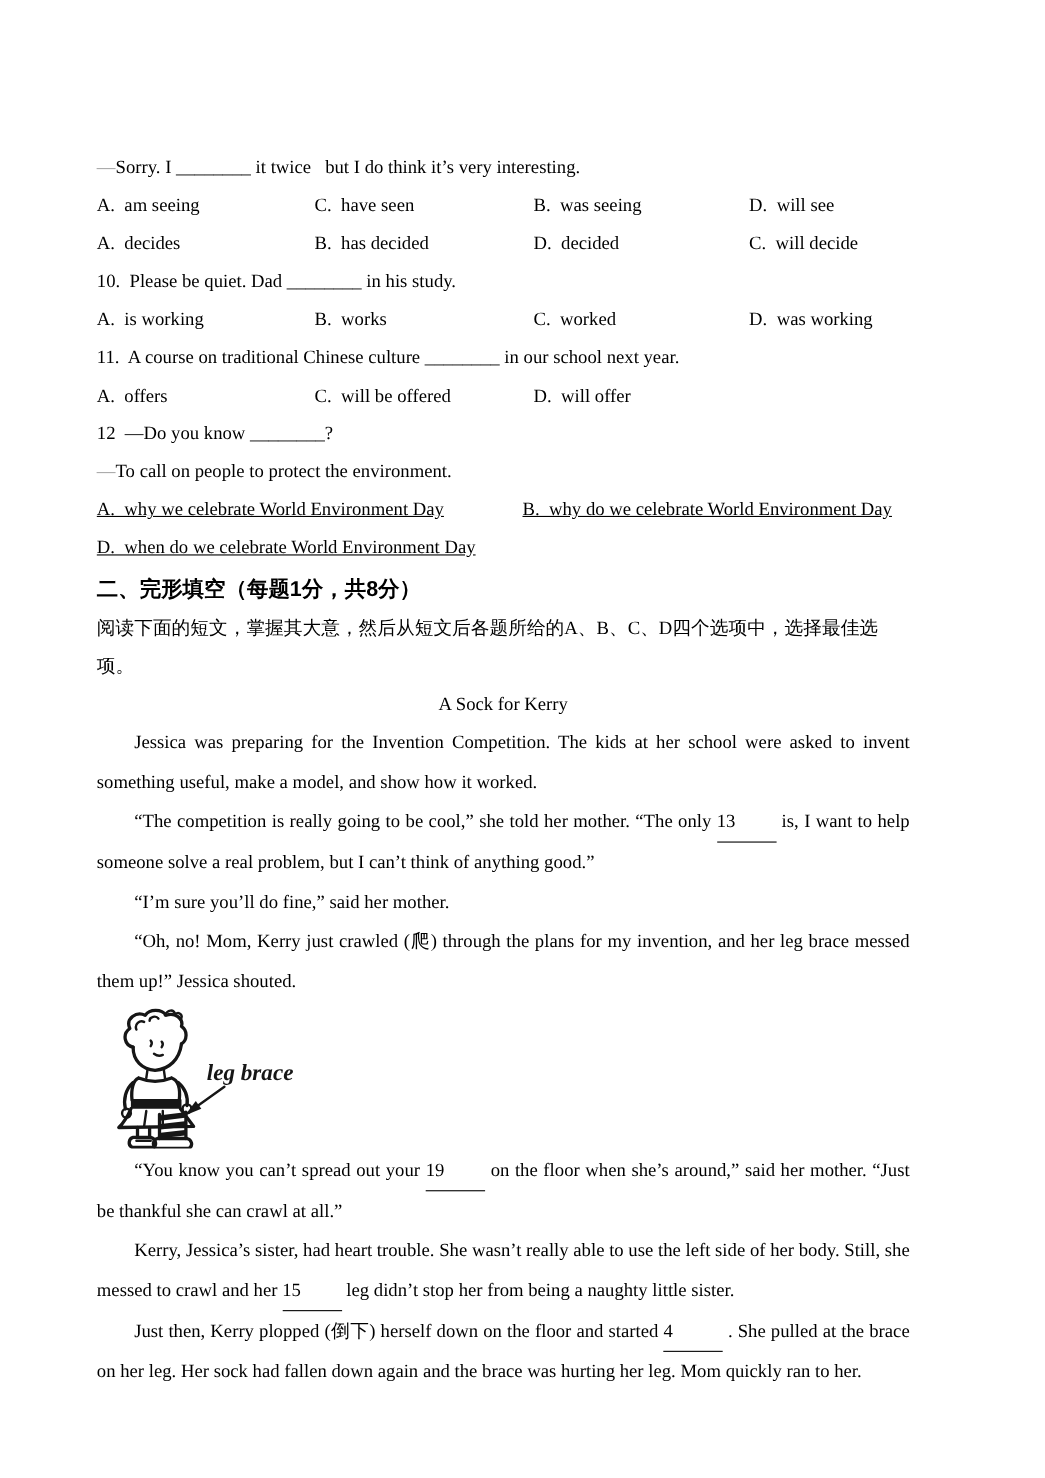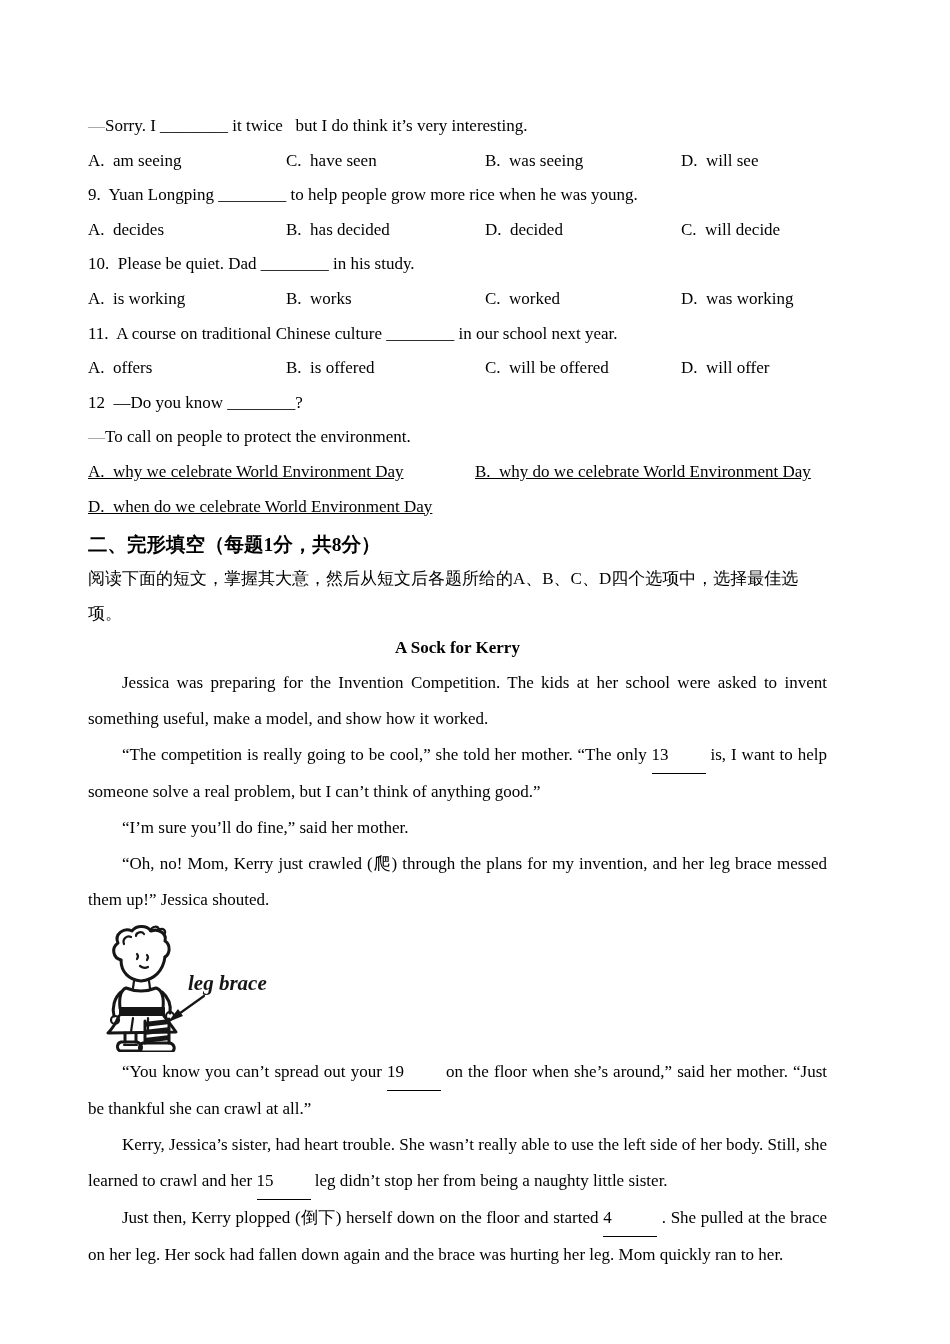--- a/index.html
+++ b/index.html
@@ -1,38 +1,38 @@
 <!DOCTYPE html>
 <html><head>
 <meta charset="utf-8">
 <style>
   html,body { margin:0; padding:0; background:#ffffff; }
   body {
     width:950px; height:1344px; overflow:hidden; color:#000;
     font-family:"Liberation Serif","DejaVu Serif",serif;
   }
-  .page { box-sizing:border-box; width:915px; padding:109px 88px 0 88px; font-size:17px; }
+  .page { box-sizing:border-box; width:915px; padding:109px 88px 0 88px; font-size:17px;margin-top:26px; }
 
   
   .mcq { line-height:34.6px; }
   .mcq p { margin:0; }
   .opts4 { display:grid; grid-template-columns:198px 199px 196px 1fr; }
   .opts2 { display:grid; grid-template-columns:387px 1fr;text-decoration:underline; }
   .gray-dash { color:#9b9b9b; }
 
   
   .sec-head {
     margin:4px 0 0 0; font-size:19.5px; font-weight:bold; line-height:33px;
-    font-family:Liberation Serif, serif;
+    font-family:Liberation Sans, sans-serif;
   }
   .instruction { margin:0; line-height:35px; }
 
   
   .passage { line-height:36px; }
-  .passage-title { margin:0; text-align:center; font-weight:bold; font-size:17px; line-height:34px; }
+  .passage-title { margin:0; text-align:center; font-weight:normal; font-size:17px; line-height:34px; }
   .para { margin:0; text-indent:34px; text-align:justify; }
   .blank-num {
     display:inline-block; min-width:54px; text-align:left; text-indent:0;
     border-bottom:1.5px solid #000;
   }
 
   
   .illustration { margin:6px 0 2px 0; height:128px; }
   .illustration svg { display:block; }
   .sketch { stroke:#161616; stroke-width:3; fill:none; stroke-linecap:round; stroke-linejoin:round; }
@@ -49,40 +49,38 @@
   <section class="mcq">
 
     <p><span class="gray-dash">—</span><span>Sorry. I ________ it twice&nbsp;&nbsp; but I do think it’s very interesting.</span></p>
     <div class="opts4">
       <span>A.&nbsp; am seeing</span>
       <span>C.&nbsp; have seen</span>
       <span>B.&nbsp; was seeing</span>
       <span>D.&nbsp; will see</span>
     </div>
 
-    <p>9.&nbsp; Yuan Longping ________ to help people grow more rice when he was young.</p>
     <div class="opts4">
       <span>A.&nbsp; decides</span>
       <span>B.&nbsp; has decided</span>
       <span>D.&nbsp; decided</span>
       <span>C.&nbsp; will decide</span>
     </div>
 
     <p>10.&nbsp; Please be quiet. Dad ________ in his study.</p>
     <div class="opts4">
       <span>A.&nbsp; is working</span>
       <span>B.&nbsp; works</span>
       <span>C.&nbsp; worked</span>
       <span>D.&nbsp; was working</span>
     </div>
 
     <p>11.&nbsp; A course on traditional Chinese culture ________ in our school next year.</p>
     <div class="opts4">
       <span>A.&nbsp; offers</span>
-      <span>B.&nbsp; is offered</span>
       <span>C.&nbsp; will be offered</span>
       <span>D.&nbsp; will offer</span>
     </div>
 
     <p>12&nbsp; —Do you know ________?</p>
     <p><span class="gray-dash">—</span><span>To call on people to protect the environment.</span></p>
     <div class="opts2">
       <span>A.&nbsp; why we celebrate World Environment Day</span>
       <span>B.&nbsp; why do we celebrate World Environment Day</span>
       <span>D.&nbsp; when do we celebrate World Environment Day</span>
@@ -140,19 +138,19 @@
 
         <path class="sketch-thin" d="M116 72 L88 92"></path>
         <polygon class="sketch-fill" points="80,98 95,92 90,85"></polygon>
 
         <text class="label-text" x="100" y="66">leg brace</text>
       </svg>
     </figure>
 
     <p class="para"><span>“You know you can’t spread out your </span><span class="blank-num">19</span><span> on the floor when she’s around,” said her mother. “Just be thankful she can crawl at all.”</span></p>
 
-    <p class="para"><span>Kerry, Jessica’s sister, had heart trouble. She wasn’t really able to use the left side of her body. Still, she learned to crawl and her </span><span class="blank-num">15</span><span> leg didn’t stop her from being a naughty little sister.</span></p>
+    <p class="para"><span>Kerry, Jessica’s sister, had heart trouble. She wasn’t really able to use the left side of her body. Still, she messed to crawl and her </span><span class="blank-num">15</span><span> leg didn’t stop her from being a naughty little sister.</span></p>
 
     <p class="para"><span>Just then, Kerry plopped (倒下) herself down on the floor and started </span><span class="blank-num">4</span><span> . She pulled at the brace on her leg. Her sock had fallen down again and the brace was hurting her leg. Mom quickly ran to her.</span></p>
 
   </section>
 
 </div>
 
 </body></html>

